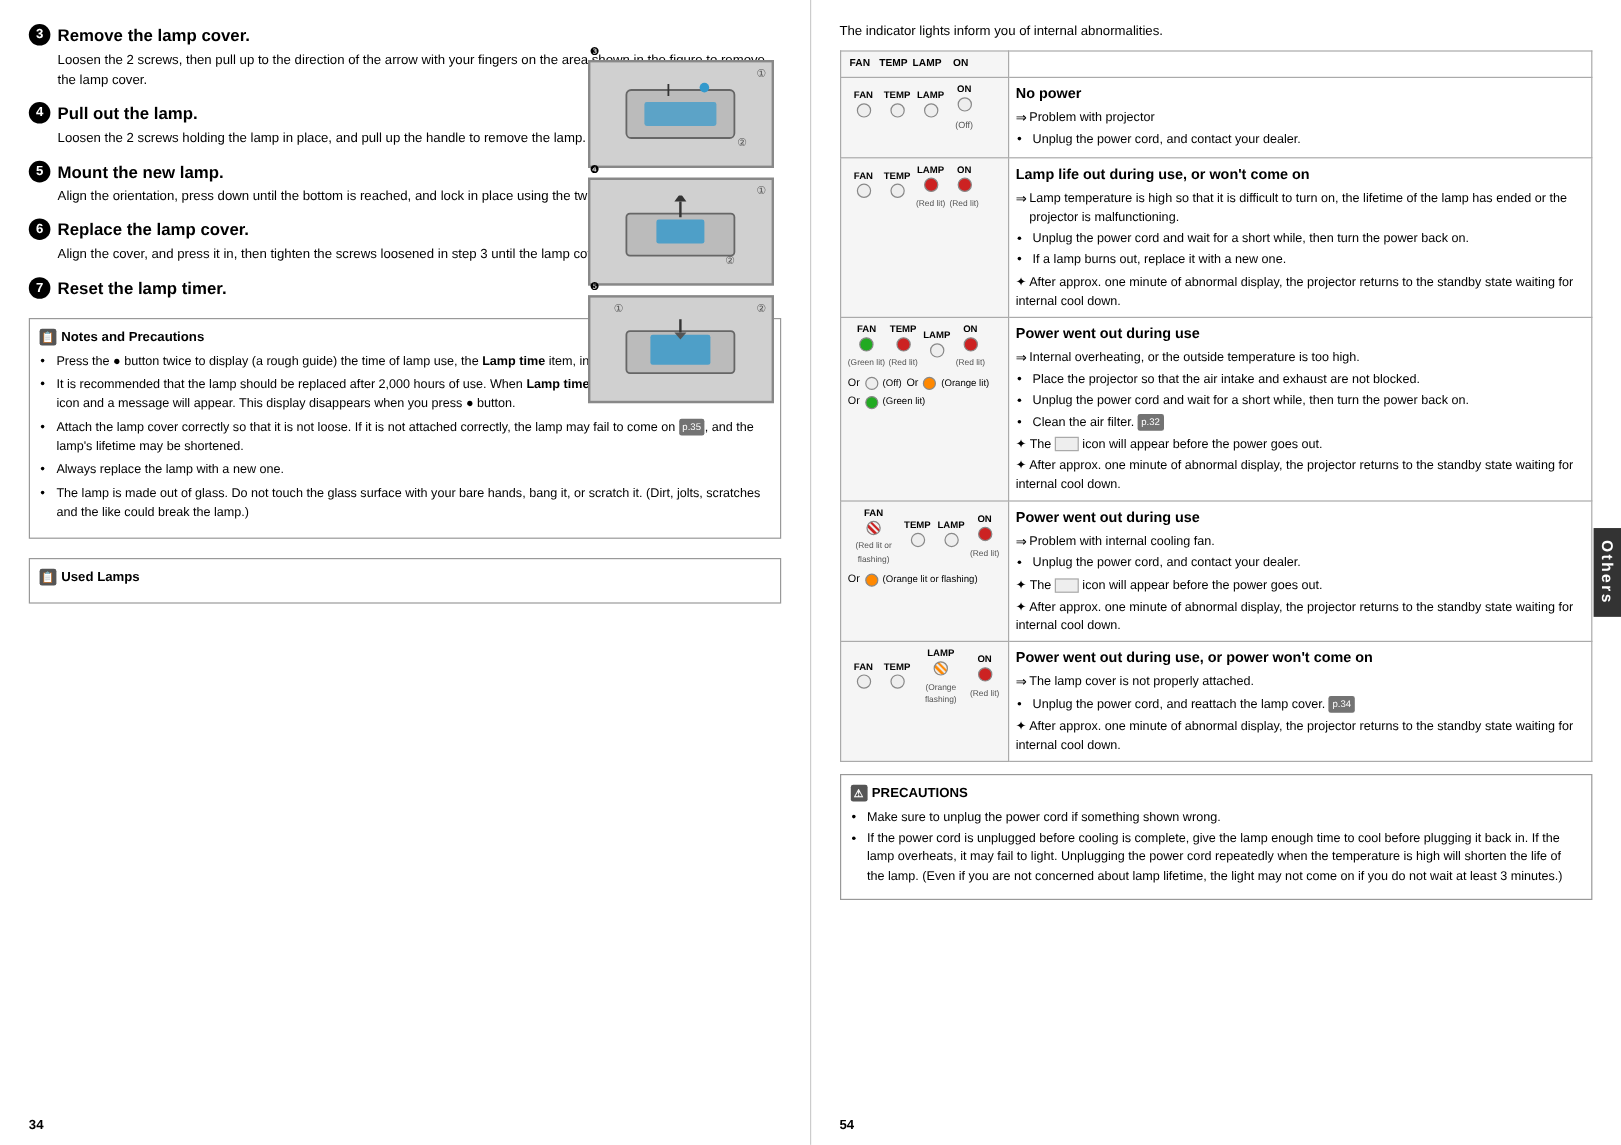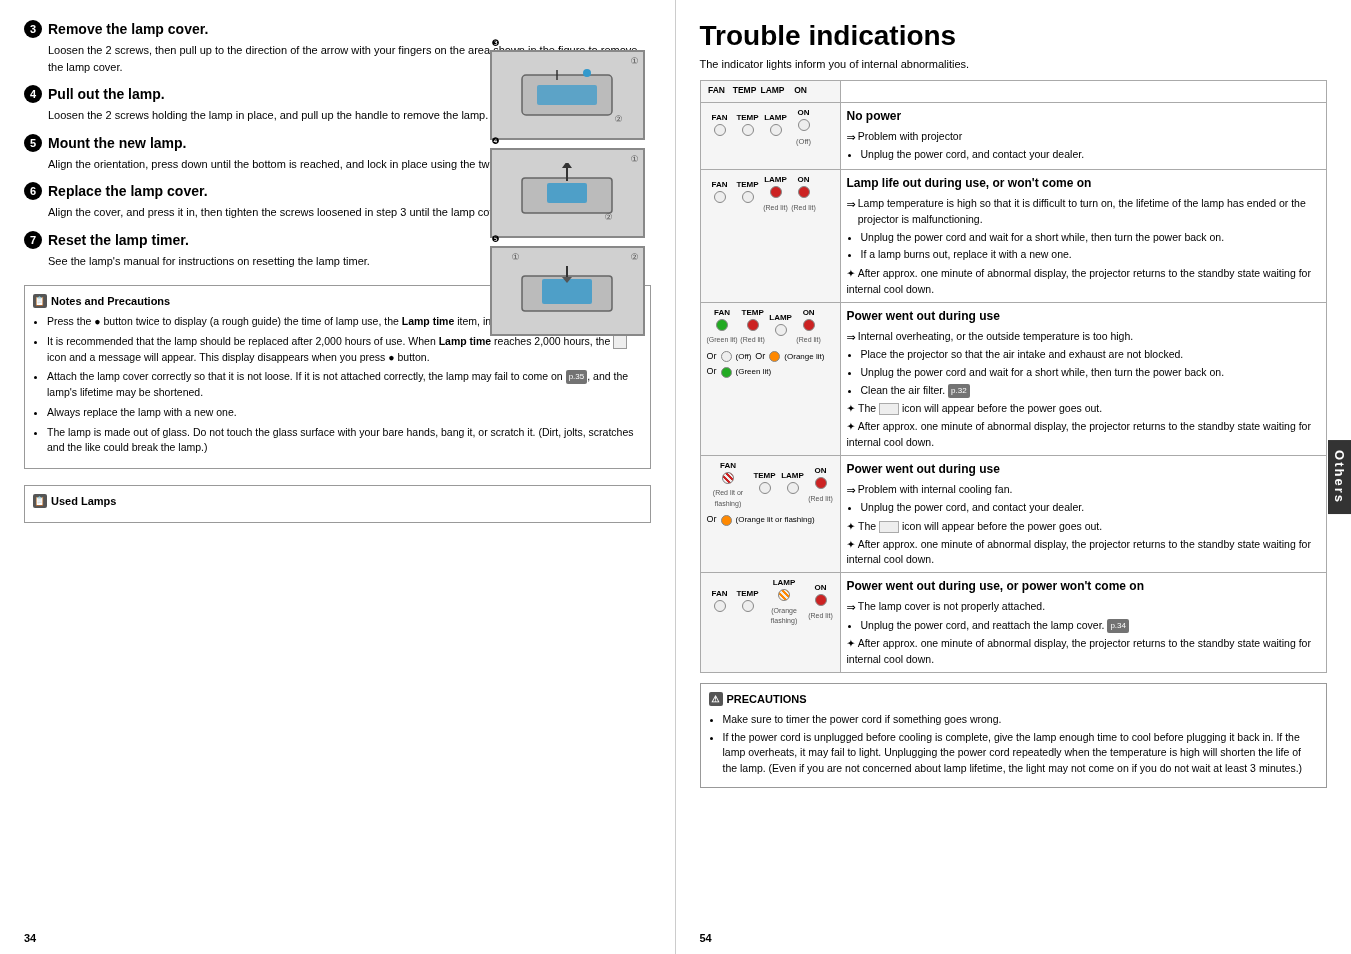--- a/index.html
+++ b/index.html
@@ -240,21 +240,20 @@
   <div class="section-title">
     <span class="step-num">6</span>
     <span>Replace the lamp cover.</span>
   </div>
   <div class="section-body">Align the cover, and press it in, then tighten the screws loosened in step 3 until the lamp cover is no longer loose.</div>
 
   <div class="section-title">
     <span class="step-num">7</span>
     <span>Reset the lamp timer.</span>
   </div>
-  <div class="section-body">See the lamp's manual for instructions on resetting the lamp timer.</div>
 
   <div style="position:absolute;right:30px;top:50px;">
 
     <div style="margin-bottom:8px;position:relative;">
       <div style="font-size:9px;position:absolute;top:-12px;left:2px;">❸</div>
       <div style="width:155px;height:90px;border:2px solid #888;background:#d0d0d0;display:flex;align-items:center;justify-content:center;position:relative;">
         <div style="position:absolute;top:4px;right:4px;font-size:9px;color:#555;">①</div>
         <div style="position:absolute;bottom:14px;right:20px;font-size:9px;color:#555;">②</div>
         <svg width="100" height="60">
           <rect x="5" y="10" width="90" height="40" rx="4" fill="#bbb" stroke="#666" stroke-width="1.5"></rect>
@@ -314,21 +313,20 @@
     <div class="notes-title">
       <span class="icon-note">📋</span>
       <span>Used Lamps</span>
     </div>
   </div>
 
   <span class="page-num page-num-left">34</span>
 </div>
 
 <div class="page-right">
-  <div class="big-title">Trouble indications</div>
   <div class="subtitle">The indicator lights inform you of internal abnormalities.</div>
 
   <table class="trouble-table">
 
     <tbody>
         <tr>
       <td class="indicator-cell" style="font-size:9px;font-weight:bold;padding:3px;">
         <div class="indicator-row">
           <span class="ind-label">FAN</span>
           <span class="ind-label">TEMP</span>
@@ -544,21 +542,21 @@
     </tr>
   </tbody>
     </table>
 
   <div class="precautions-box">
     <div class="precautions-title">
       <span class="icon-note">⚠</span>
       <span>PRECAUTIONS</span>
     </div>
     <ul class="bullet-list" style="font-size:10.5px;line-height:1.5;">
-      <li>Make sure to timer the power cord if something goes wrong.</li>
+      <li>Make sure to unplug the power cord if something shown wrong.</li>
       <li>If the power cord is unplugged before cooling is complete, give the lamp enough time to cool before plugging it back in. If the lamp overheats, it may fail to light. Unplugging the power cord repeatedly when the temperature is high will shorten the life of the lamp. (Even if you are not concerned about lamp lifetime, the light may not come on if you do not wait at least 3 minutes.)</li>
     </ul>
   </div>
 
   <span class="page-num page-num-right">54</span>
 
   <div class="others-tab">
     <span>Others</span>
   </div>
 </div>

